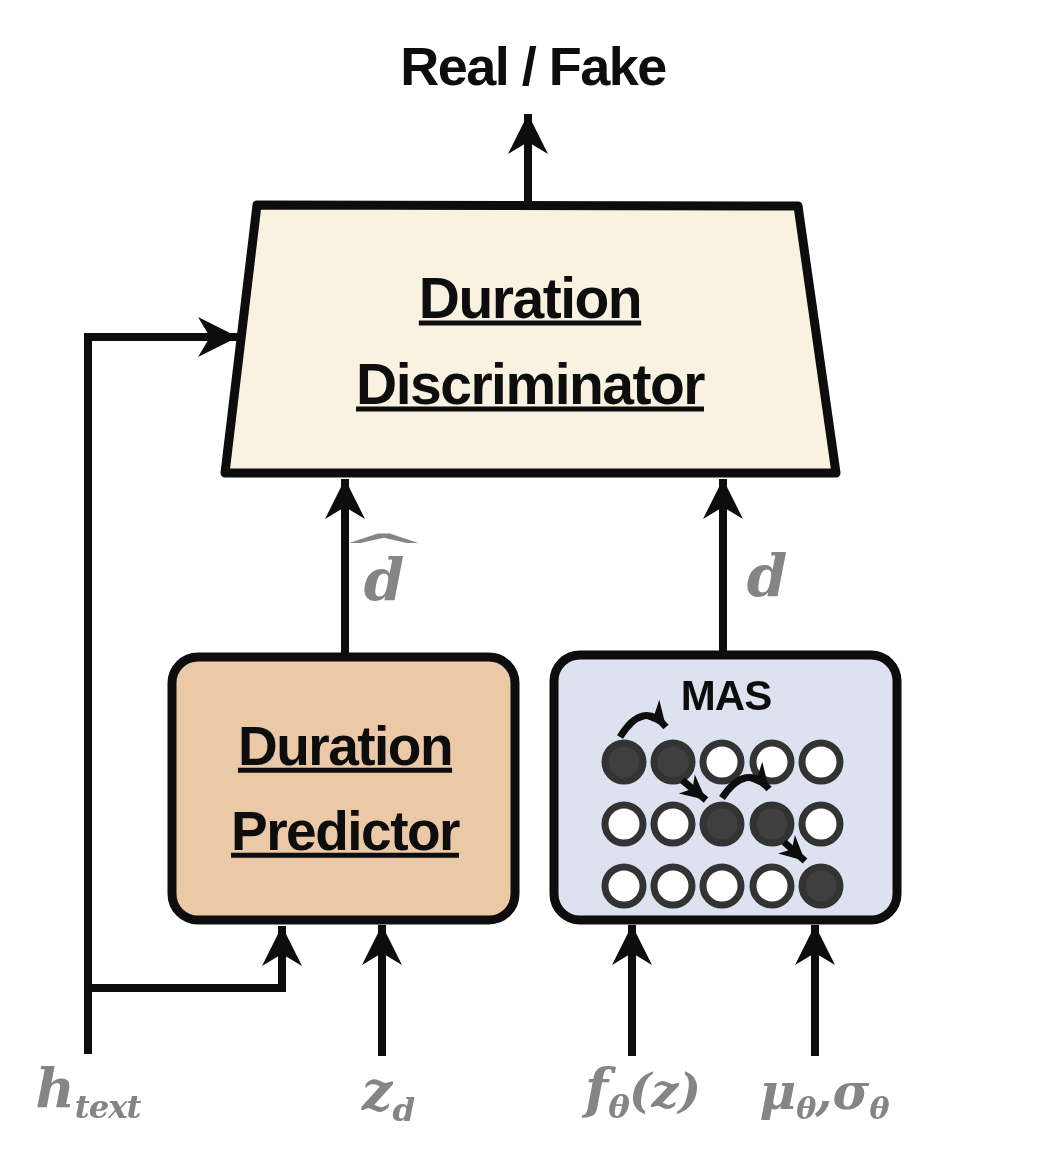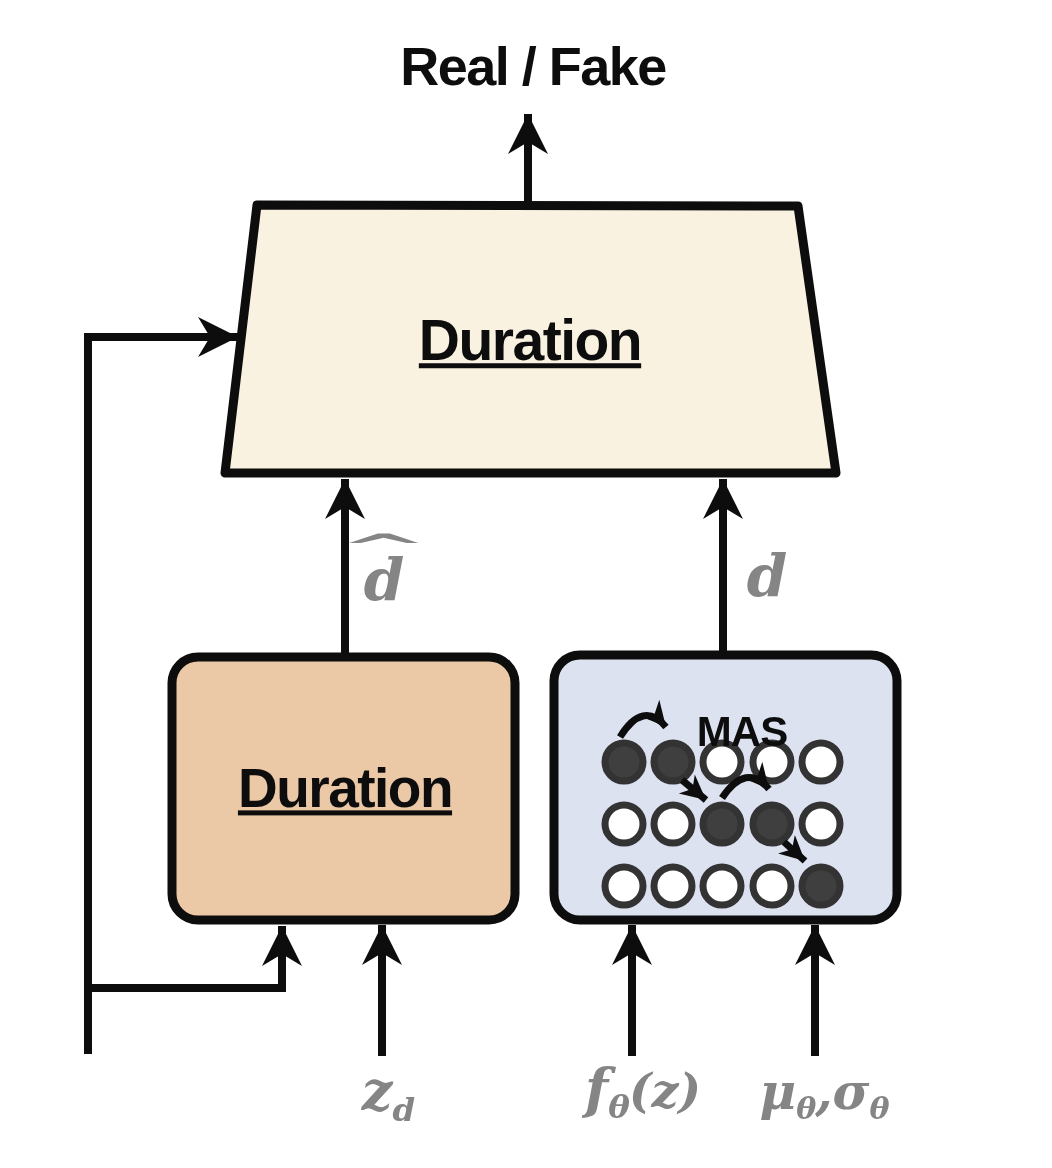--- a/index.html
+++ b/index.html
@@ -55,21 +55,21 @@
   }
   .big-bold {
     font-weight: bold;
     letter-spacing: -1.5px;
     color: #0d0d0d;
   }
   .real-fake { left: 533px; top: 66px; font-size: 54px; }
   .disc-title { left: 530px; top: 341px; font-size: 57px; line-height: 1.5; }
   .pred-title { left: 345px; top: 789px; font-size: 55px; line-height: 1.55; }
   .disc-title .line, .pred-title .line { display: block; text-decoration: underline; }
-  .mas-title { left: 742px; top: 696px; font-size: 42px; letter-spacing: -1px; margin-top: 36px; }
+  .mas-title { left: 726px; top: 696px; font-size: 42px; letter-spacing: -1px; }
   .math {
     font-family: "DejaVu Serif", serif;
     font-style: italic;
     font-weight: bold;
     color: var(--gray, #858585);
   }
   .math .sub {
     font-size: 0.6em;
     vertical-align: -0.32em;
     letter-spacing: -1px;
@@ -140,35 +140,40 @@
     <path class="arrow thin" d="M 620 737 Q 643 700 666 727"></path>
     <path class="arrow thin" d="M 682 780 L 706 800"></path>
     <path class="arrow thin" d="M 722 798 Q 746 762 769 789"></path>
     <path class="arrow thin" d="M 784 842 L 805 861"></path>
   </svg>
 
   <div class="label big-bold real-fake">Real / Fake</div>
 
   <div class="label big-bold disc-title">
     <span class="line">Duration</span>
+    <span class="line">Discriminator</span>
   </div>
 
   <div class="label big-bold pred-title">
     <span class="line">Duration</span>
+    <span class="line">Predictor</span>
   </div>
 
   <div class="label big-bold mas-title">MAS</div>
 
   <div class="label math lbl-dhat">
     <span class="hat">^</span>
     <span class="base">d</span>
   </div>
 
   <div class="label math lbl-d">d</div>
 
+  <div class="label math lbl-htext">
+    <span>h</span><span class="sub">text</span>
+  </div>
 
   <div class="label math lbl-zd">
     <span>z</span><span class="sub">d</span>
   </div>
 
   <div class="label math lbl-musigma">
     <span>μ</span><span class="sub">θ</span><span>,</span><span>σ</span><span class="sub">θ</span>
   </div>
 
   <div class="label math lbl-fz">

